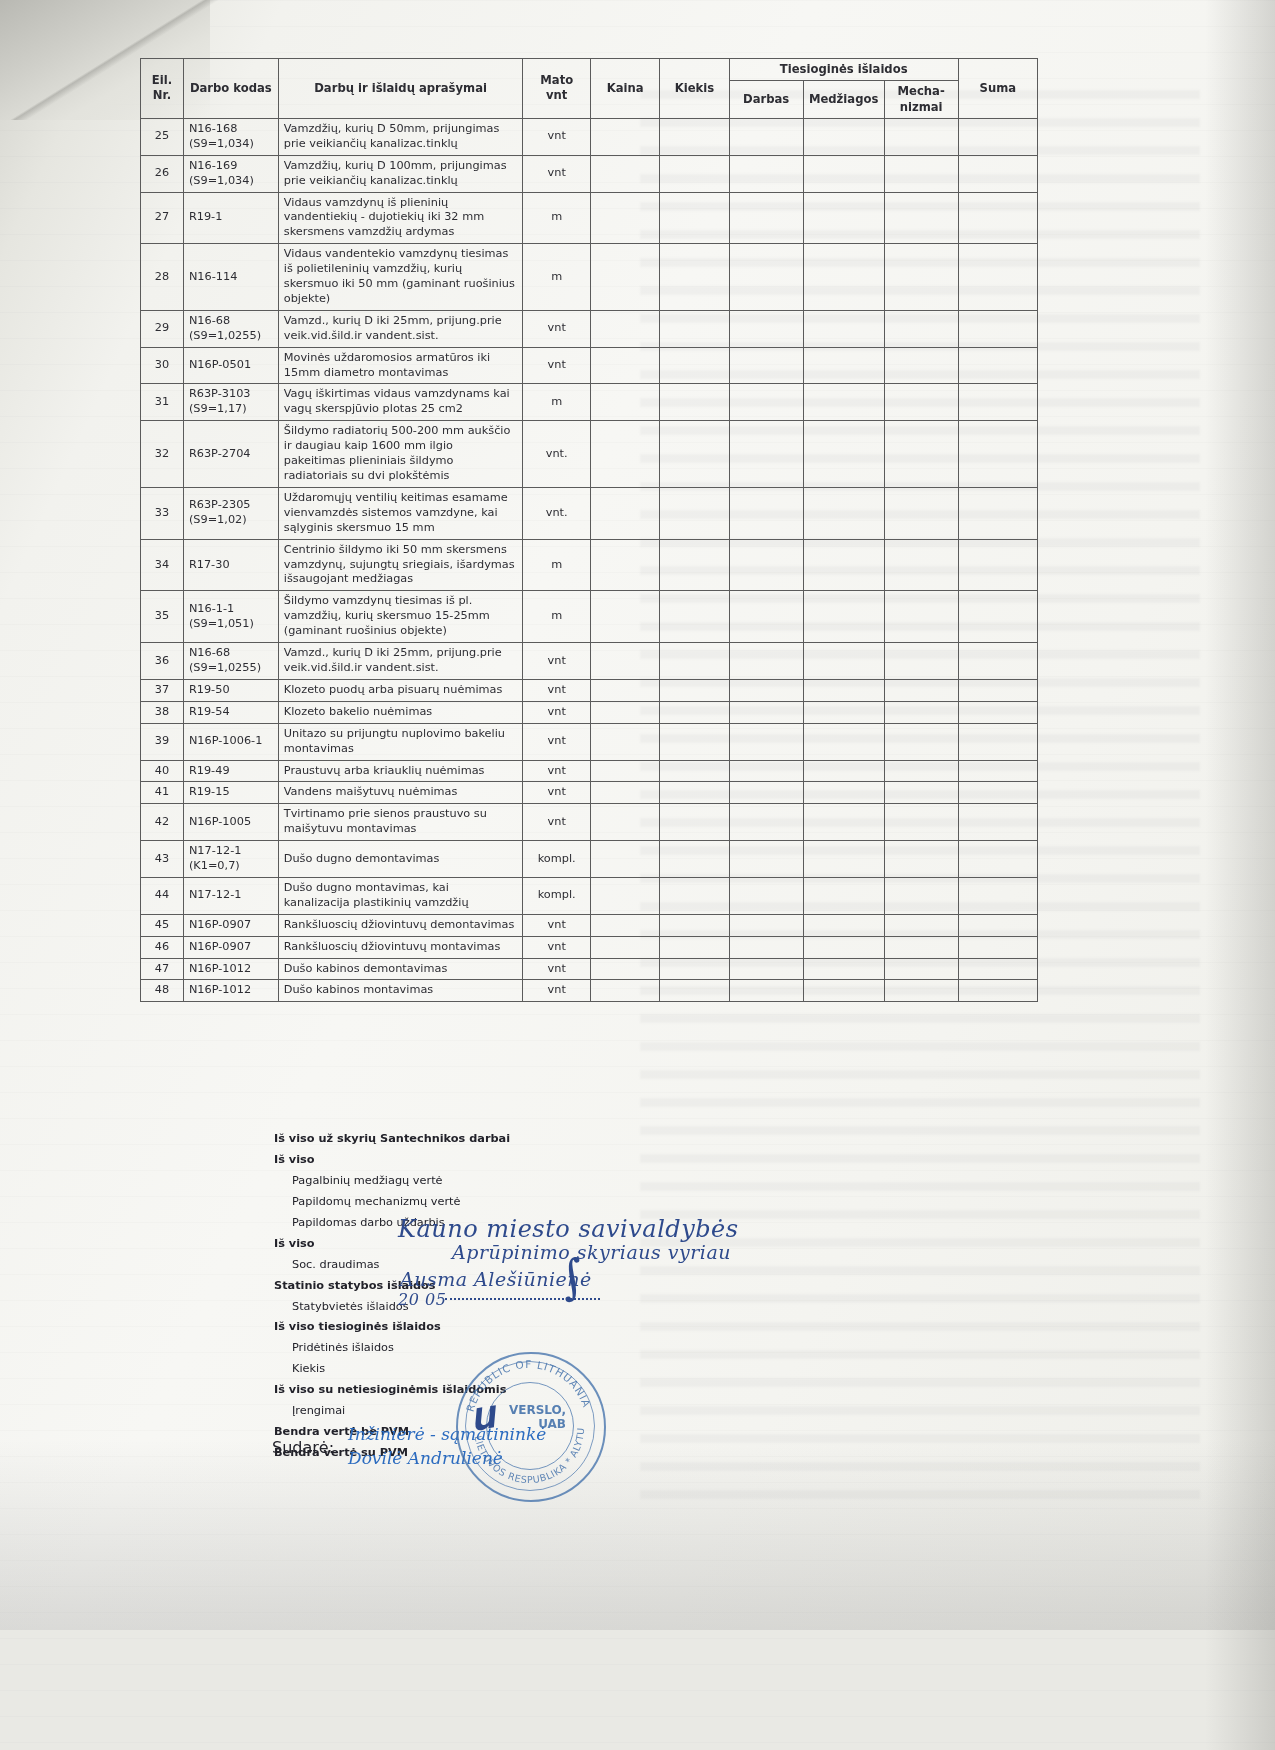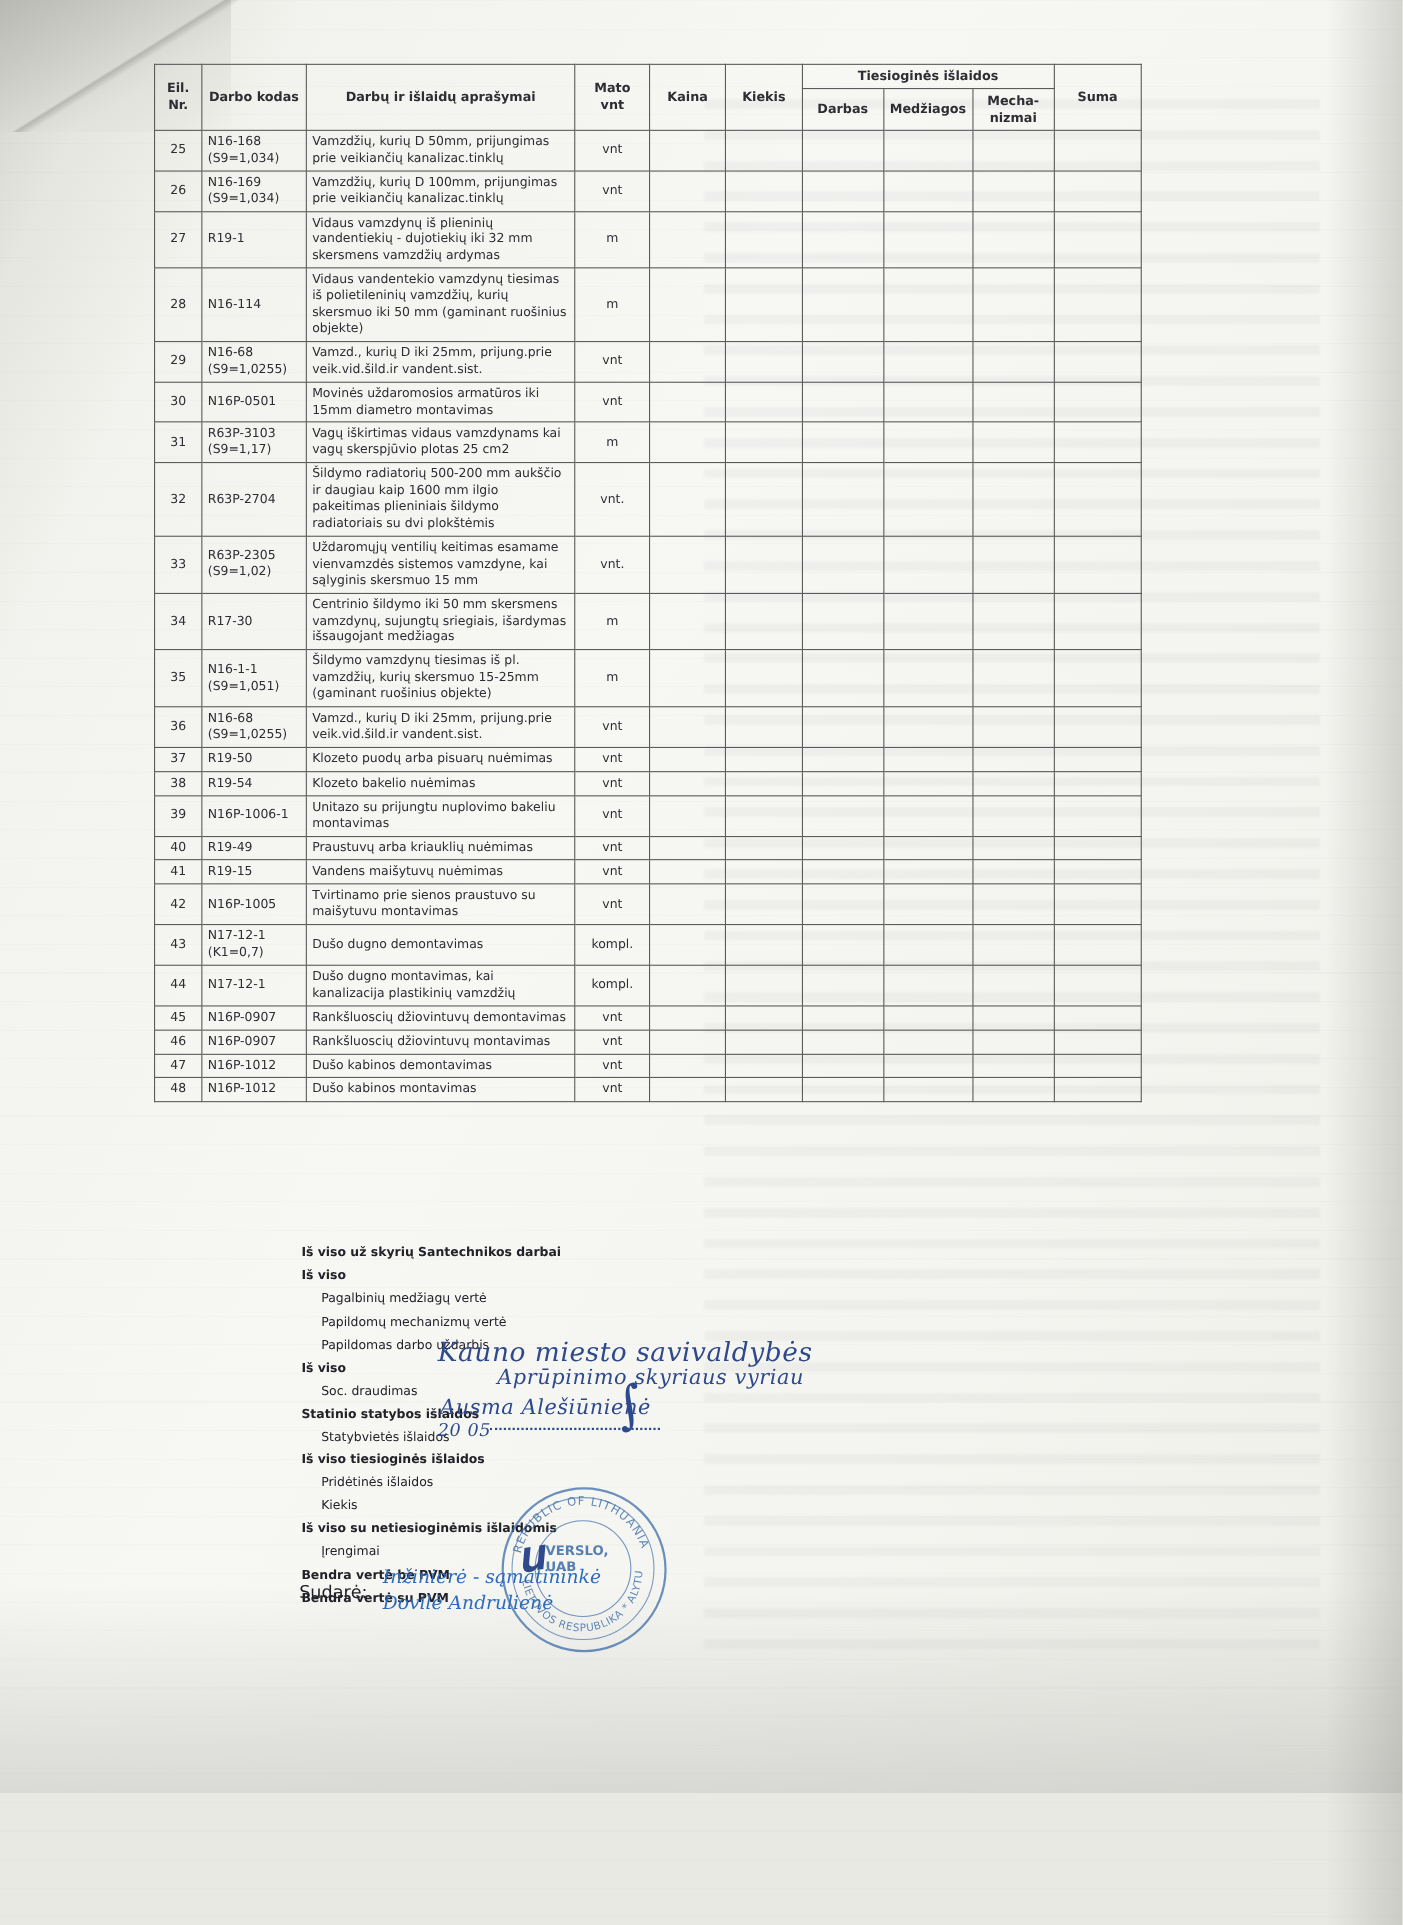--- a/index.html
+++ b/index.html
@@ -128,21 +128,21 @@
   #stamp .ring2{
     position:absolute;left:9px;top:9px;width:128px;height:128px;border:1.4px solid #3c6ca8;border-radius:50%;
     opacity:.65;
   }
   #stamp .inner{
     position:absolute;left:30px;top:30px;width:86px;height:86px;border:1.5px solid #3c6ca8;border-radius:50%;
     opacity:.7;
   }
   #stamp svg{position:absolute;left:0;top:0;}
   #stamp .ctext{
-    position:absolute;left:40px;top:52px;width:70px;text-align:left;
+    position:absolute;left:40px;top:52px;width:70px;text-align:right;
     font-size:12px;color:#3c6ca8;font-weight:bold;font-family:"DejaVu Sans",sans-serif;
     line-height:1.15;opacity:.85;
   }
   #stamp-sig{
     position:absolute;left:470px;top:1392px;font-size:40px;color:#2e4a8c;
     font-family:"DejaVu Serif",serif;font-style:italic;transform:rotate(-9deg);
   }
 </style>
 </head>
 <body>

